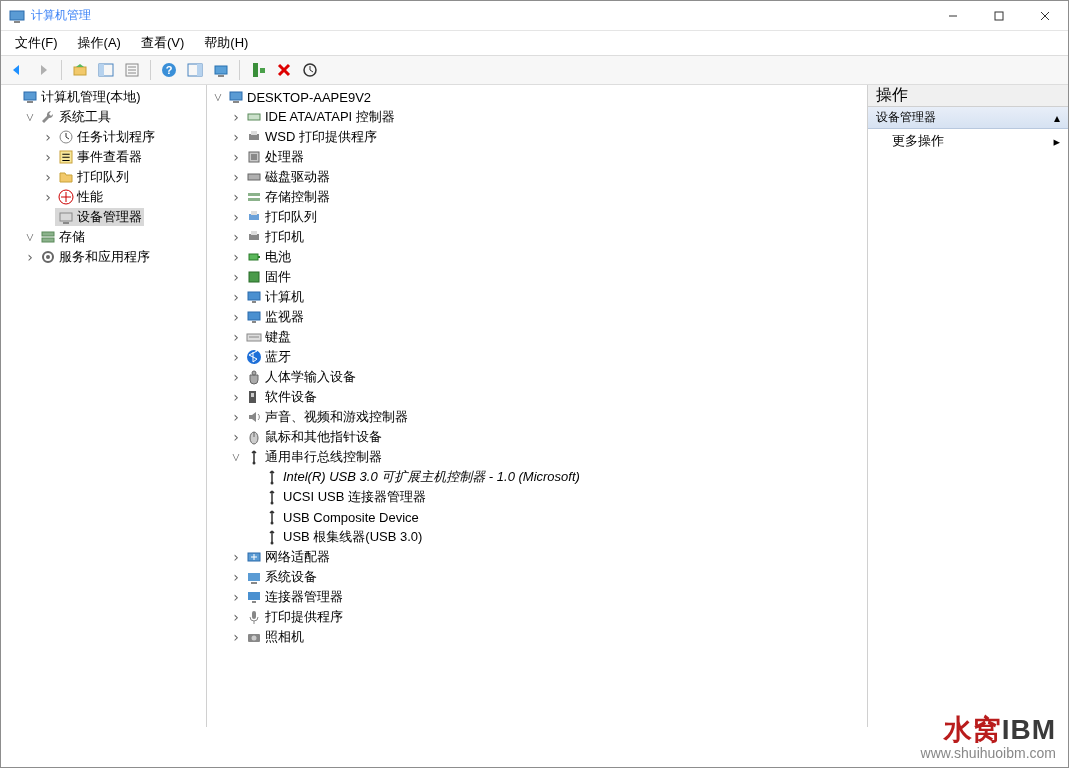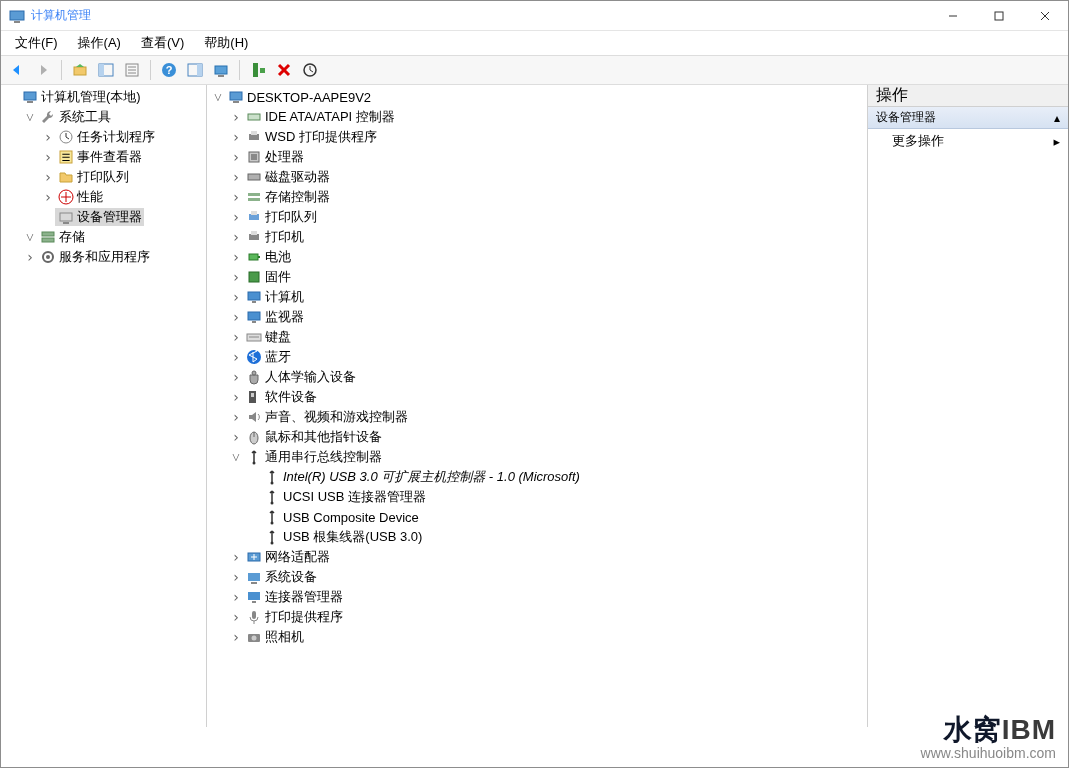--- a/index.html
+++ b/index.html
@@ -30,21 +30,21 @@
 .exp { width: 14px; text-align: center; font-family: monospace; color: #666; font-size: 14px; line-height: 14px; user-select:none;}
 .ic { width: 16px; height: 16px; margin: 0 3px 0 1px; display:inline-flex; align-items:center; justify-content:center; font-size:11px;}
 .lbl { font-size: 13px; }
 
 .right-header{ height:22px; background:#f0f0f0;border-bottom:1px solid #d0d0d0;display:flex;align-items:center;padding-left:8px;font-size:16px;}
 .right-sect1{ height:22px;background:linear-gradient(#e8eef8,#d6e2f2);border-bottom:1px solid #b8c8de;display:flex;align-items:center;justify-content:space-between;padding:0 8px;font-size:12px;}
 .right-item { height:24px;display:flex;align-items:center;justify-content:space-between;padding:0 8px 0 24px;font-size:13px;gap:34px;}
 
 .watermark{ position:absolute; right:12px; bottom:6px; text-align:right; line-height:1.1;}
 .wm-big{ font-size:28px;font-weight:900; letter-spacing:1px;}
-.wm-big .r{color:#0f172a;text-align:right;} .wm-big .b{color:#3a3a3a;}
+.wm-big .r{color:#b91c1c;text-align:right;} .wm-big .b{color:#3a3a3a;}
 .wm-url{font-size:14px;color:#888;}
 </style>
 </head>
 <body>
 
 <div class="titlebar">
   <span class="app-icon">
     <svg viewBox="0 0 16 16">
         <rect x="1" y="3" width="14" height="9" fill="#5a9bd4" stroke="#2a6bab"></rect>
         <rect x="5" y="13" width="6" height="2" fill="#888"></rect>

